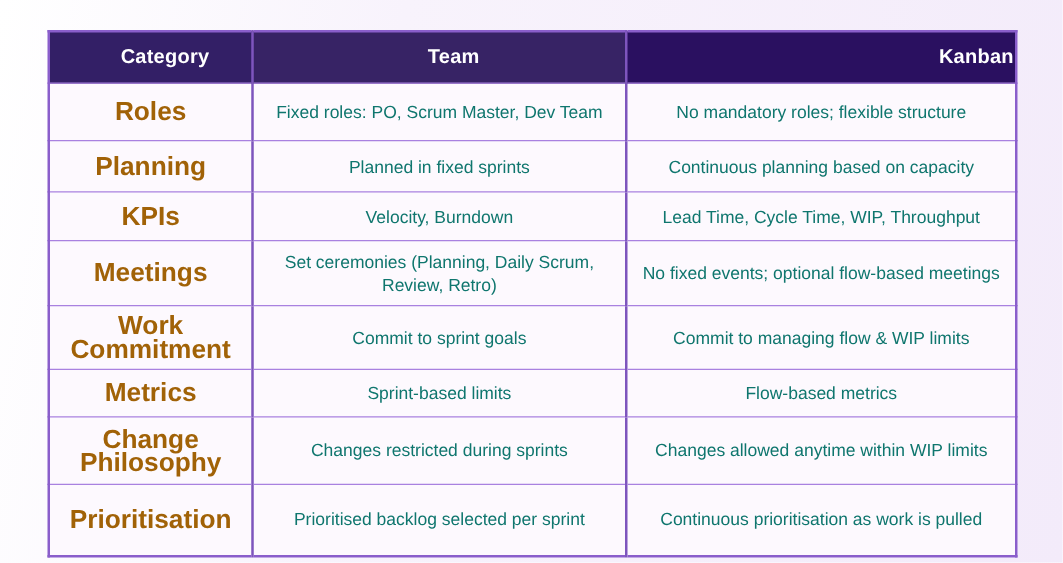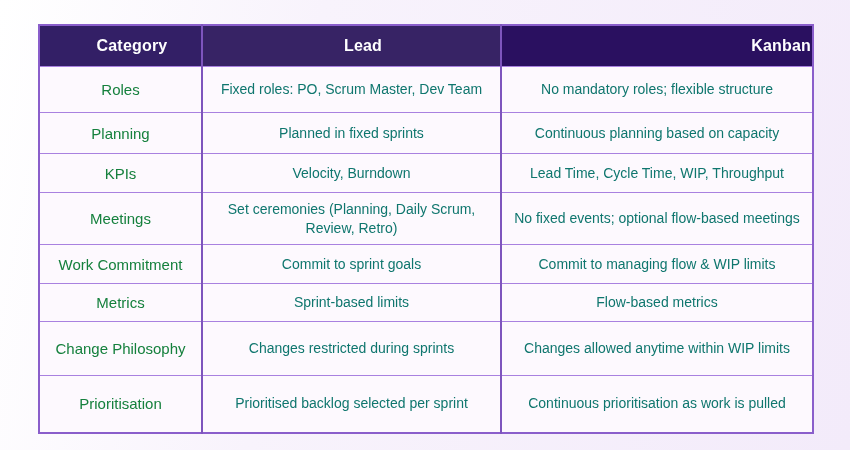--- a/index.html
+++ b/index.html
@@ -45,23 +45,23 @@
     text-align: center;
     vertical-align: middle;
     padding: 6px 10px;
     line-height: 19px;
     border-top: 1px solid #a981e0;
     border-bottom: 1px solid #a981e0;
     border-left: 2px solid #7e55bd;
   }
   td:first-child { border-left: none; }
   td.cat {
-    font-weight: 400;
-    font-size: 15px;
-    color: #15803d;
+    font-weight: 700;
+    font-size: 21px;
+    color: #a16207;
   }
   tbody tr:nth-child(1) { height: 46px; }
   tbody tr:nth-child(2) { height: 41px; }
   tbody tr:nth-child(3) { height: 39px; }
   tbody tr:nth-child(4) { height: 52px; }
   tbody tr:nth-child(5) { height: 39px; }
   tbody tr:nth-child(6) { height: 38px; }
   tbody tr:nth-child(7) { height: 54px; }
   tbody tr:nth-child(8) { height: 57px; }
 </style>
@@ -70,21 +70,21 @@
 
 <table class="cmp">
   <colgroup>
       <col class="c1">
       <col class="c2">
       <col class="c3">
     </colgroup>
   <thead>
     <tr>
       <th class="h-cat">Category</th>
-      <th class="h-scrum">Lead</th>
+      <th class="h-scrum">Team</th>
       <th class="h-kanban">Kanban</th>
     </tr>
   </thead>
   <tbody>
     <tr>
       <td class="cat">Roles</td>
       <td>Fixed roles: PO, Scrum Master, Dev Team</td>
       <td>No mandatory roles; flexible structure</td>
     </tr>
     <tr>

